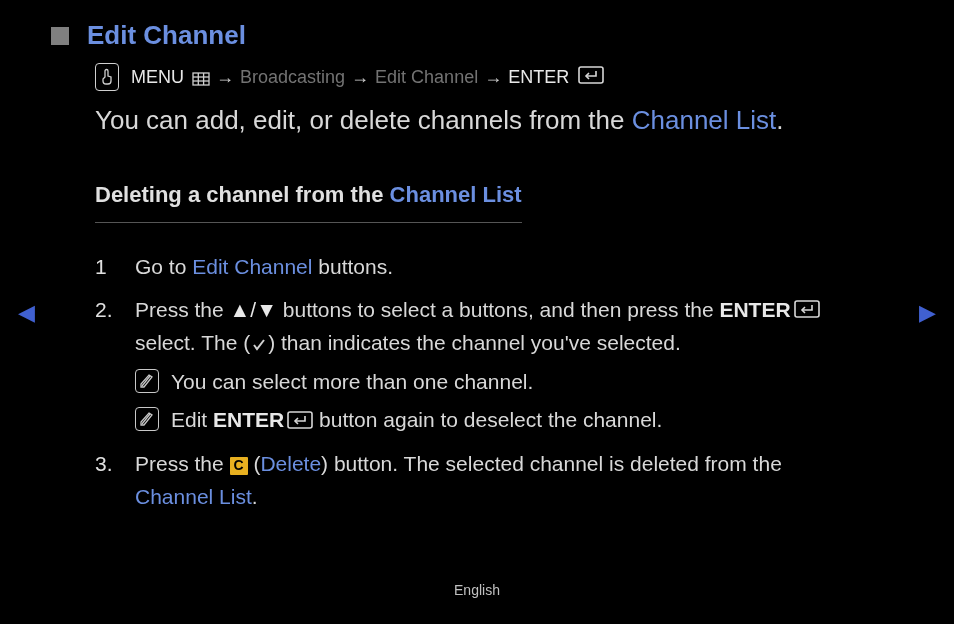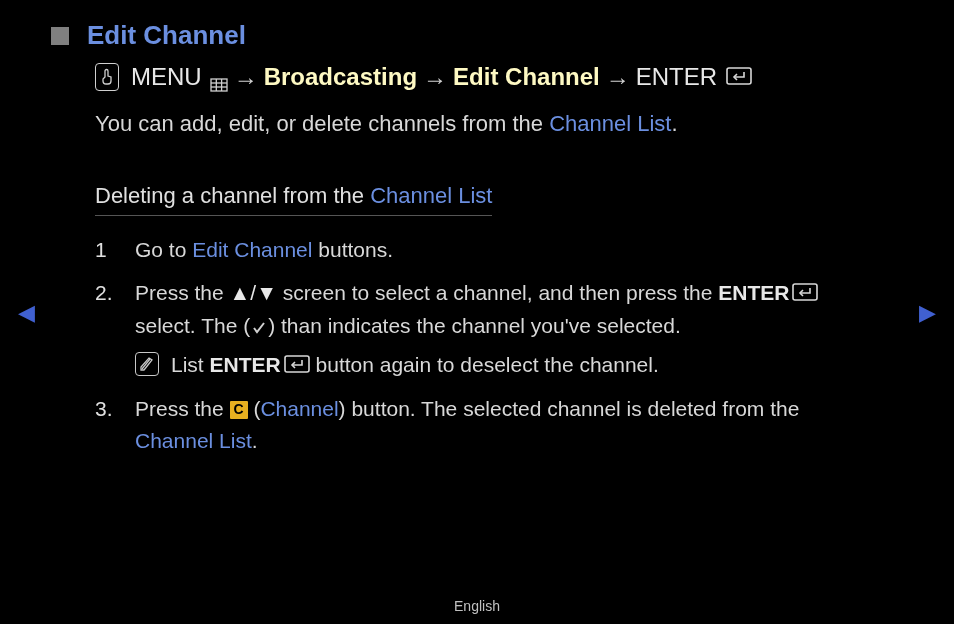--- a/index.html
+++ b/index.html
@@ -30,25 +30,25 @@
   }
   .page-title {
     color: #6b8fe0;
     font-size: 26px;
     font-weight: 600;
   }
   .nav-row {
     display: flex;
     align-items: center;
     gap: 6px;
-    font-size: 24px;
-    margin-bottom: 20px;
+    font-size: 18px;
+    margin-bottom: 14px;
   }
   .nav-row .white { color: #e8e8e8; font-weight: 500; }
-  .nav-row .blue { color: #fef9c3; font-weight: 700; text-align: right; }
+  .nav-row .blue { color: #737373; font-weight: 400; text-align: right; }
   .nav-row .arrow { color: #d0d0d0; }
   .touch-icon {
     width: 24px;
     height: 28px;
     border: 1.5px solid #d0d0d0;
     border-radius: 4px;
     display: flex;
     align-items: center;
     justify-content: center;
     margin-right: 6px;
@@ -60,33 +60,33 @@
     display: inline-block;
     vertical-align: middle;
     margin-left: 2px;
   }
   .enter-icon {
     display: inline-block;
     vertical-align: middle;
     margin-left: 3px;
   }
   .intro {
-    font-size: 22px;
+    font-size: 26px;
     color: #d8d8d8;
     margin-bottom: 46px;
   }
   .intro .blue { color: #6b8fe0; font-weight: 500; }
   .section-heading {
     font-size: 22px;
     color: #e0e0e0;
-    font-weight: 400;
+    font-weight: 700;
     border-bottom: 1px solid #555;
     display: inline-block;
-    padding-bottom: 6px;
-    margin-bottom: 18px;
+    padding-bottom: 14px;
+    margin-bottom: 28px;
   }
   .section-heading .blue { color: #6b8fe0; }
   .steps {
     list-style: none;
   }
   .step {
     display: flex;
     font-size: 21px;
     line-height: 1.55;
     margin-bottom: 10px;
@@ -150,21 +150,21 @@
     position: absolute;
     top: 300px;
     font-size: 22px;
     color: #4060d0;
     cursor: pointer;
   }
   .nav-prev { left: 18px; }
   .nav-next { right: 18px; }
   .footer-lang {
     position: absolute;
-    bottom: 10px;
+    bottom: 26px;
     width: 100%;
     text-align: center;
     font-size: 14px;
     color: #c0c0c0;
   }
 </style>
 </head>
 <body>
 
 <div class="content">
@@ -219,52 +219,61 @@
       <div class="step-num">1</div>
       <div class="step-body">
         <span>Go to </span><span class="blue">Edit Channel</span><span> buttons.</span>
       </div>
     </div>
 
     <div class="step">
       <div class="step-num">2.</div>
       <div class="step-body">
         <div>
-          <span>Press the </span><span class="updown">▲/▼</span><span> screen to select a channel, and then press the </span><span class="white">ENTER</span><span class="enter-icon"><svg width="26" height="18" viewBox="0 0 26 18" fill="none" stroke="#d8d8d8" stroke-width="1.6">
+          <span>Press the </span><span class="updown">▲/▼</span><span> buttons to select a buttons, and then press the </span><span class="white">ENTER</span><span class="enter-icon"><svg width="26" height="18" viewBox="0 0 26 18" fill="none" stroke="#d8d8d8" stroke-width="1.6">
                 <rect x="1" y="1" width="24" height="16" rx="2"></rect>
                 <path d="M18 5 v5 h-9"></path>
                 <path d="M11 7 l-3 3 l3 3" fill="none"></path>
               </svg></span><span> select. The (</span><span class="check-box">
               <svg width="16" height="16" viewBox="0 0 16 16" fill="none" stroke="#d0d0d0" stroke-width="2">
                 <path d="M3 8 l3 4 l7 -9"></path>
               </svg>
             </span><span>) than indicates the channel you've selected.</span>
         </div>
         <div class="note-row">
           <span class="note-icon">
             <svg width="16" height="16" viewBox="0 0 16 16" fill="none" stroke="#c8c8c8" stroke-width="1.3">
                 <path d="M3 13 L11 3"></path>
                 <path d="M10 2 l3 2 -8 10 -3 0 0 -3 z"></path>
               </svg>
           </span>
+          <span class="note-text">You can select more than one channel.</span>
+        </div>
+        <div class="note-row">
+          <span class="note-icon">
+            <svg width="16" height="16" viewBox="0 0 16 16" fill="none" stroke="#c8c8c8" stroke-width="1.3">
+                <path d="M3 13 L11 3"></path>
+                <path d="M10 2 l3 2 -8 10 -3 0 0 -3 z"></path>
+              </svg>
+          </span>
           <span class="note-text">
-            <span>List </span><span class="white">ENTER</span><span class="enter-icon"><svg width="26" height="18" viewBox="0 0 26 18" fill="none" stroke="#d8d8d8" stroke-width="1.6">
+            <span>Edit </span><span class="white">ENTER</span><span class="enter-icon"><svg width="26" height="18" viewBox="0 0 26 18" fill="none" stroke="#d8d8d8" stroke-width="1.6">
                   <rect x="1" y="1" width="24" height="16" rx="2"></rect>
                   <path d="M18 5 v5 h-9"></path>
                   <path d="M11 7 l-3 3 l3 3" fill="none"></path>
                 </svg></span><span> button again to deselect the channel.</span>
           </span>
         </div>
       </div>
     </div>
 
     <div class="step">
       <div class="step-num">3.</div>
       <div class="step-body">
-        <span>Press the </span><span class="c-button">C</span><span> (</span><span class="blue">Channel</span><span>) button. The selected channel is deleted from the </span><span class="blue">Channel List</span><span>.</span>
+        <span>Press the </span><span class="c-button">C</span><span> (</span><span class="blue">Delete</span><span>) button. The selected channel is deleted from the </span><span class="blue">Channel List</span><span>.</span>
       </div>
     </div>
 
   </div>
 </div>
 
 <div class="nav-prev">◀</div>
 <div class="nav-next">▶</div>
 
 <div class="footer-lang">English</div>

